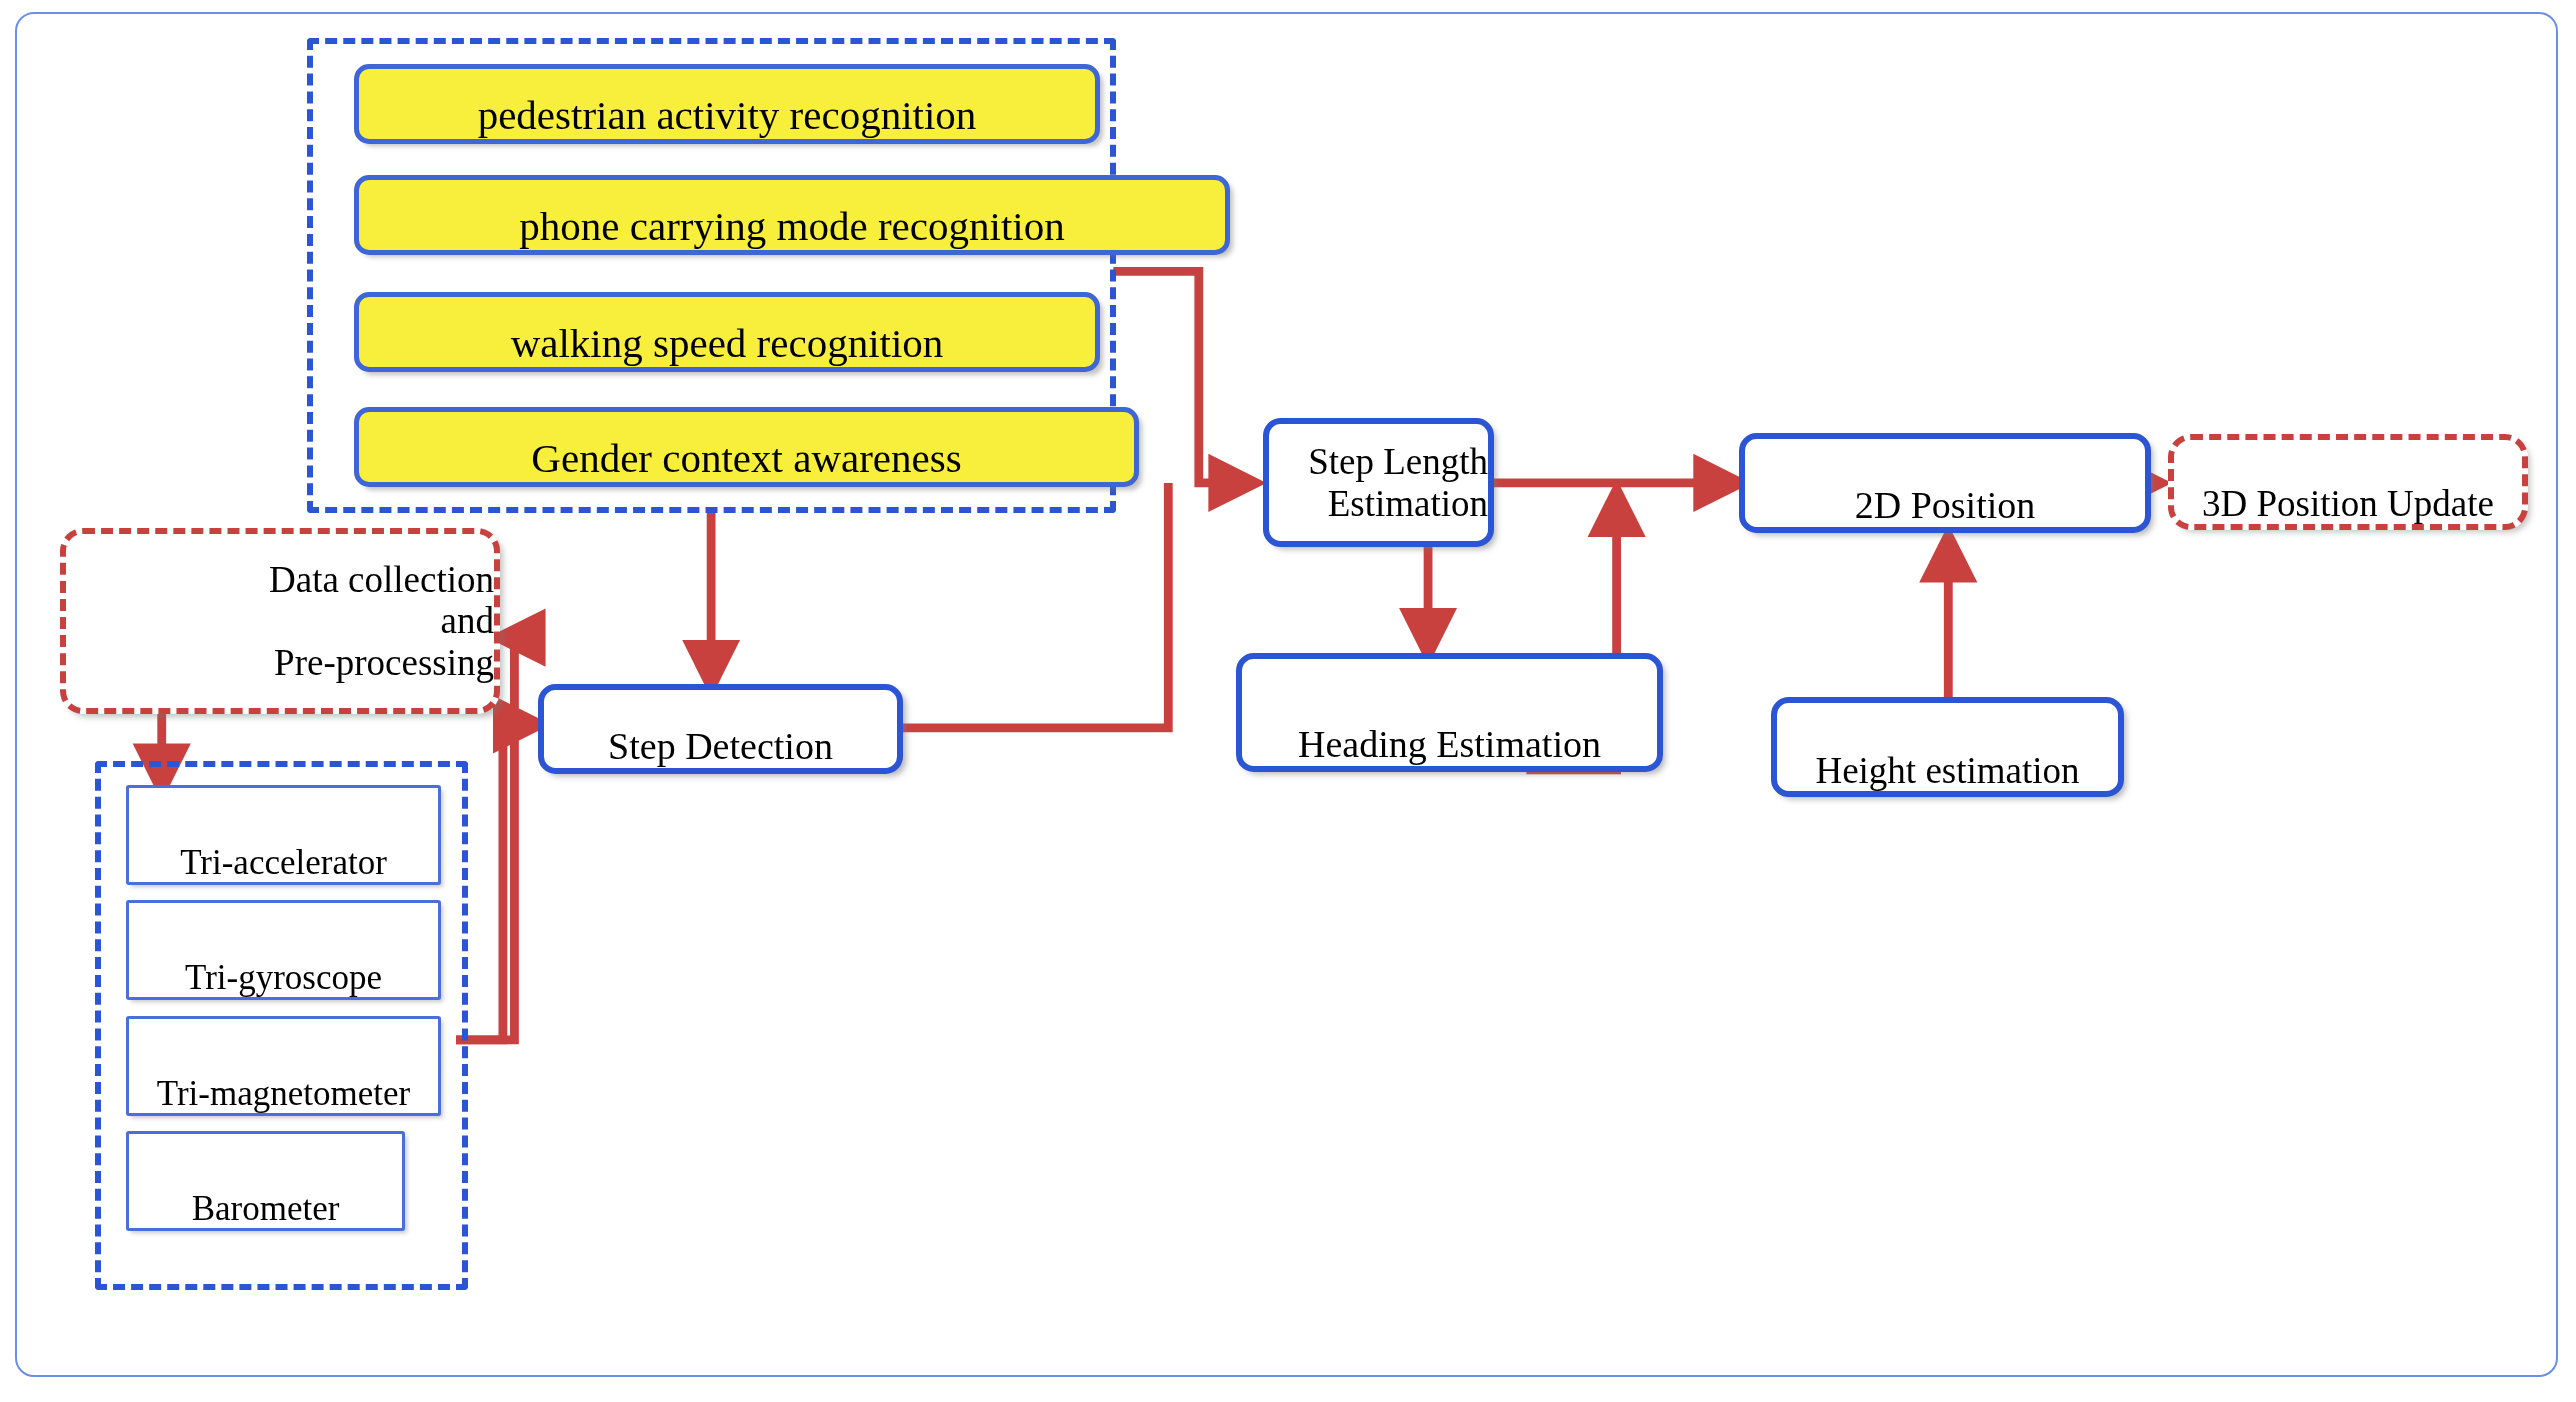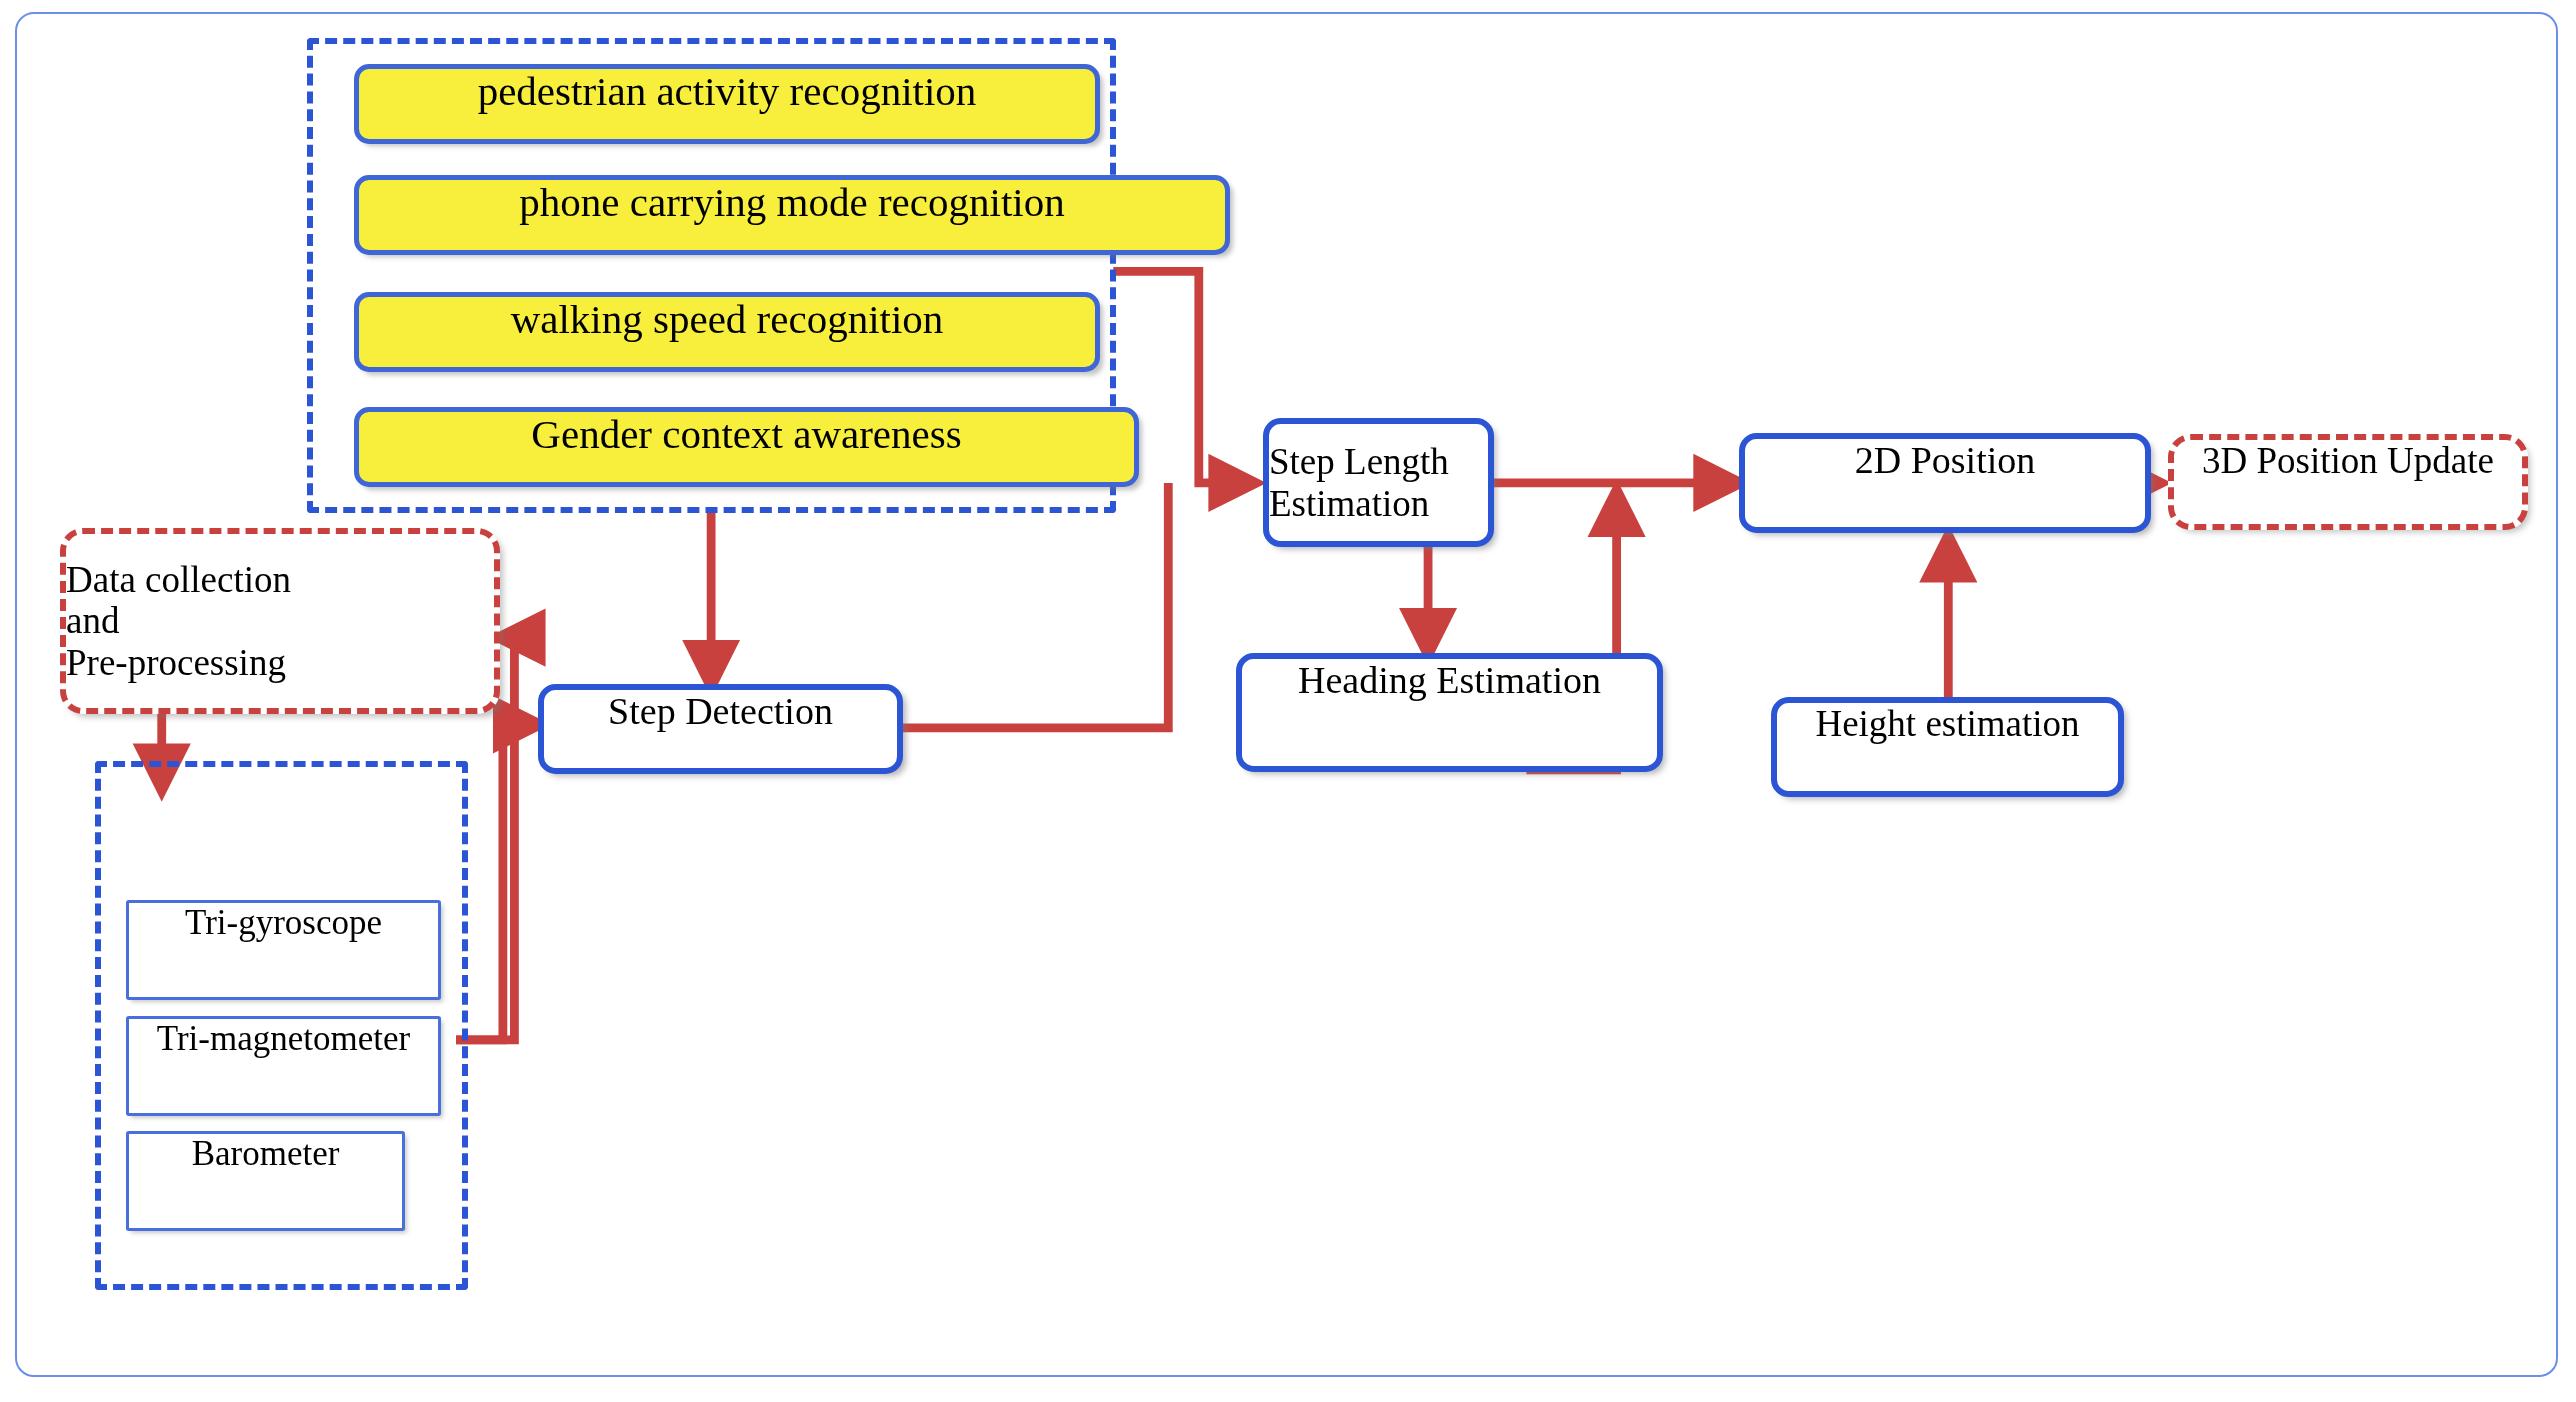--- a/index.html
+++ b/index.html
@@ -26,21 +26,21 @@
     border: 2.7px solid #6b8fe8;
     border-radius: 19px;
     box-sizing: border-box;
   }
 
   
   .node {
     position: absolute;
     box-sizing: border-box;
     display: flex;
-    align-items: flex-start;
+    align-items: flex-end;
     justify-content: center;
     text-align: center;
     color: #000000;
     background: #ffffff;
     line-height: 1.12;
   }
   .blue-solid {
     border: 6.1px solid #2b55d4;
     border-radius: 17.6px;
     box-shadow: 4.7px 4.7px 6.1px -2.7px rgba(120,120,120,0.55);
@@ -137,20 +137,23 @@
   </div>
 
   <div class="node red-dashed" style="left:60px; top:528px; width:440px; height:186px; font-size:37px; flex-direction:column; justify-content:center;">
     <span>Data collection</span>
     <span>and</span>
     <span>Pre-processing</span>
   </div>
 
   <div class="blue-dashed-group" style="left:95px; top:761px; width:373px; height:529px;"></div>
 
+  <div class="node blue-thin" style="left:126px; top:785px; width:315px; height:100px; font-size:35px;">
+    <span>Tri-accelerator</span>
+  </div>
 
   <div class="node blue-thin" style="left:126px; top:900px; width:315px; height:100px; font-size:35px;">
     <span>Tri-gyroscope</span>
   </div>
 
   <div class="node blue-thin" style="left:126px; top:1016px; width:315px; height:100px; font-size:35px;">
     <span>Tri-magnetometer</span>
   </div>
 
   <div class="node blue-thin" style="left:126px; top:1131px; width:279px; height:100px; font-size:35px;">

